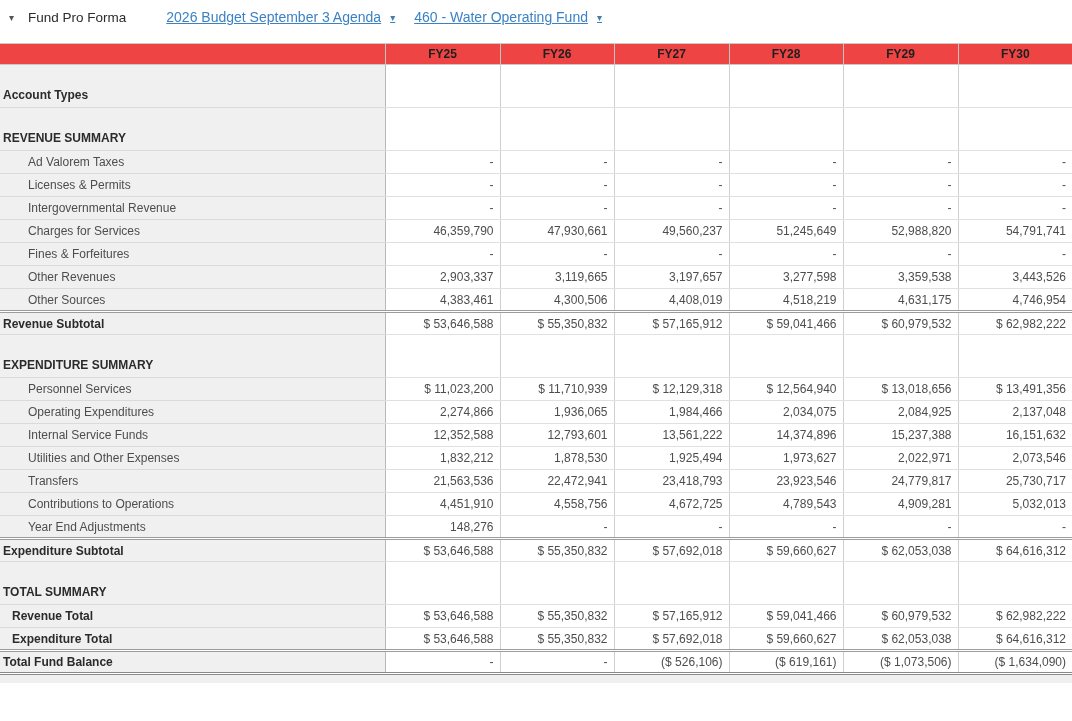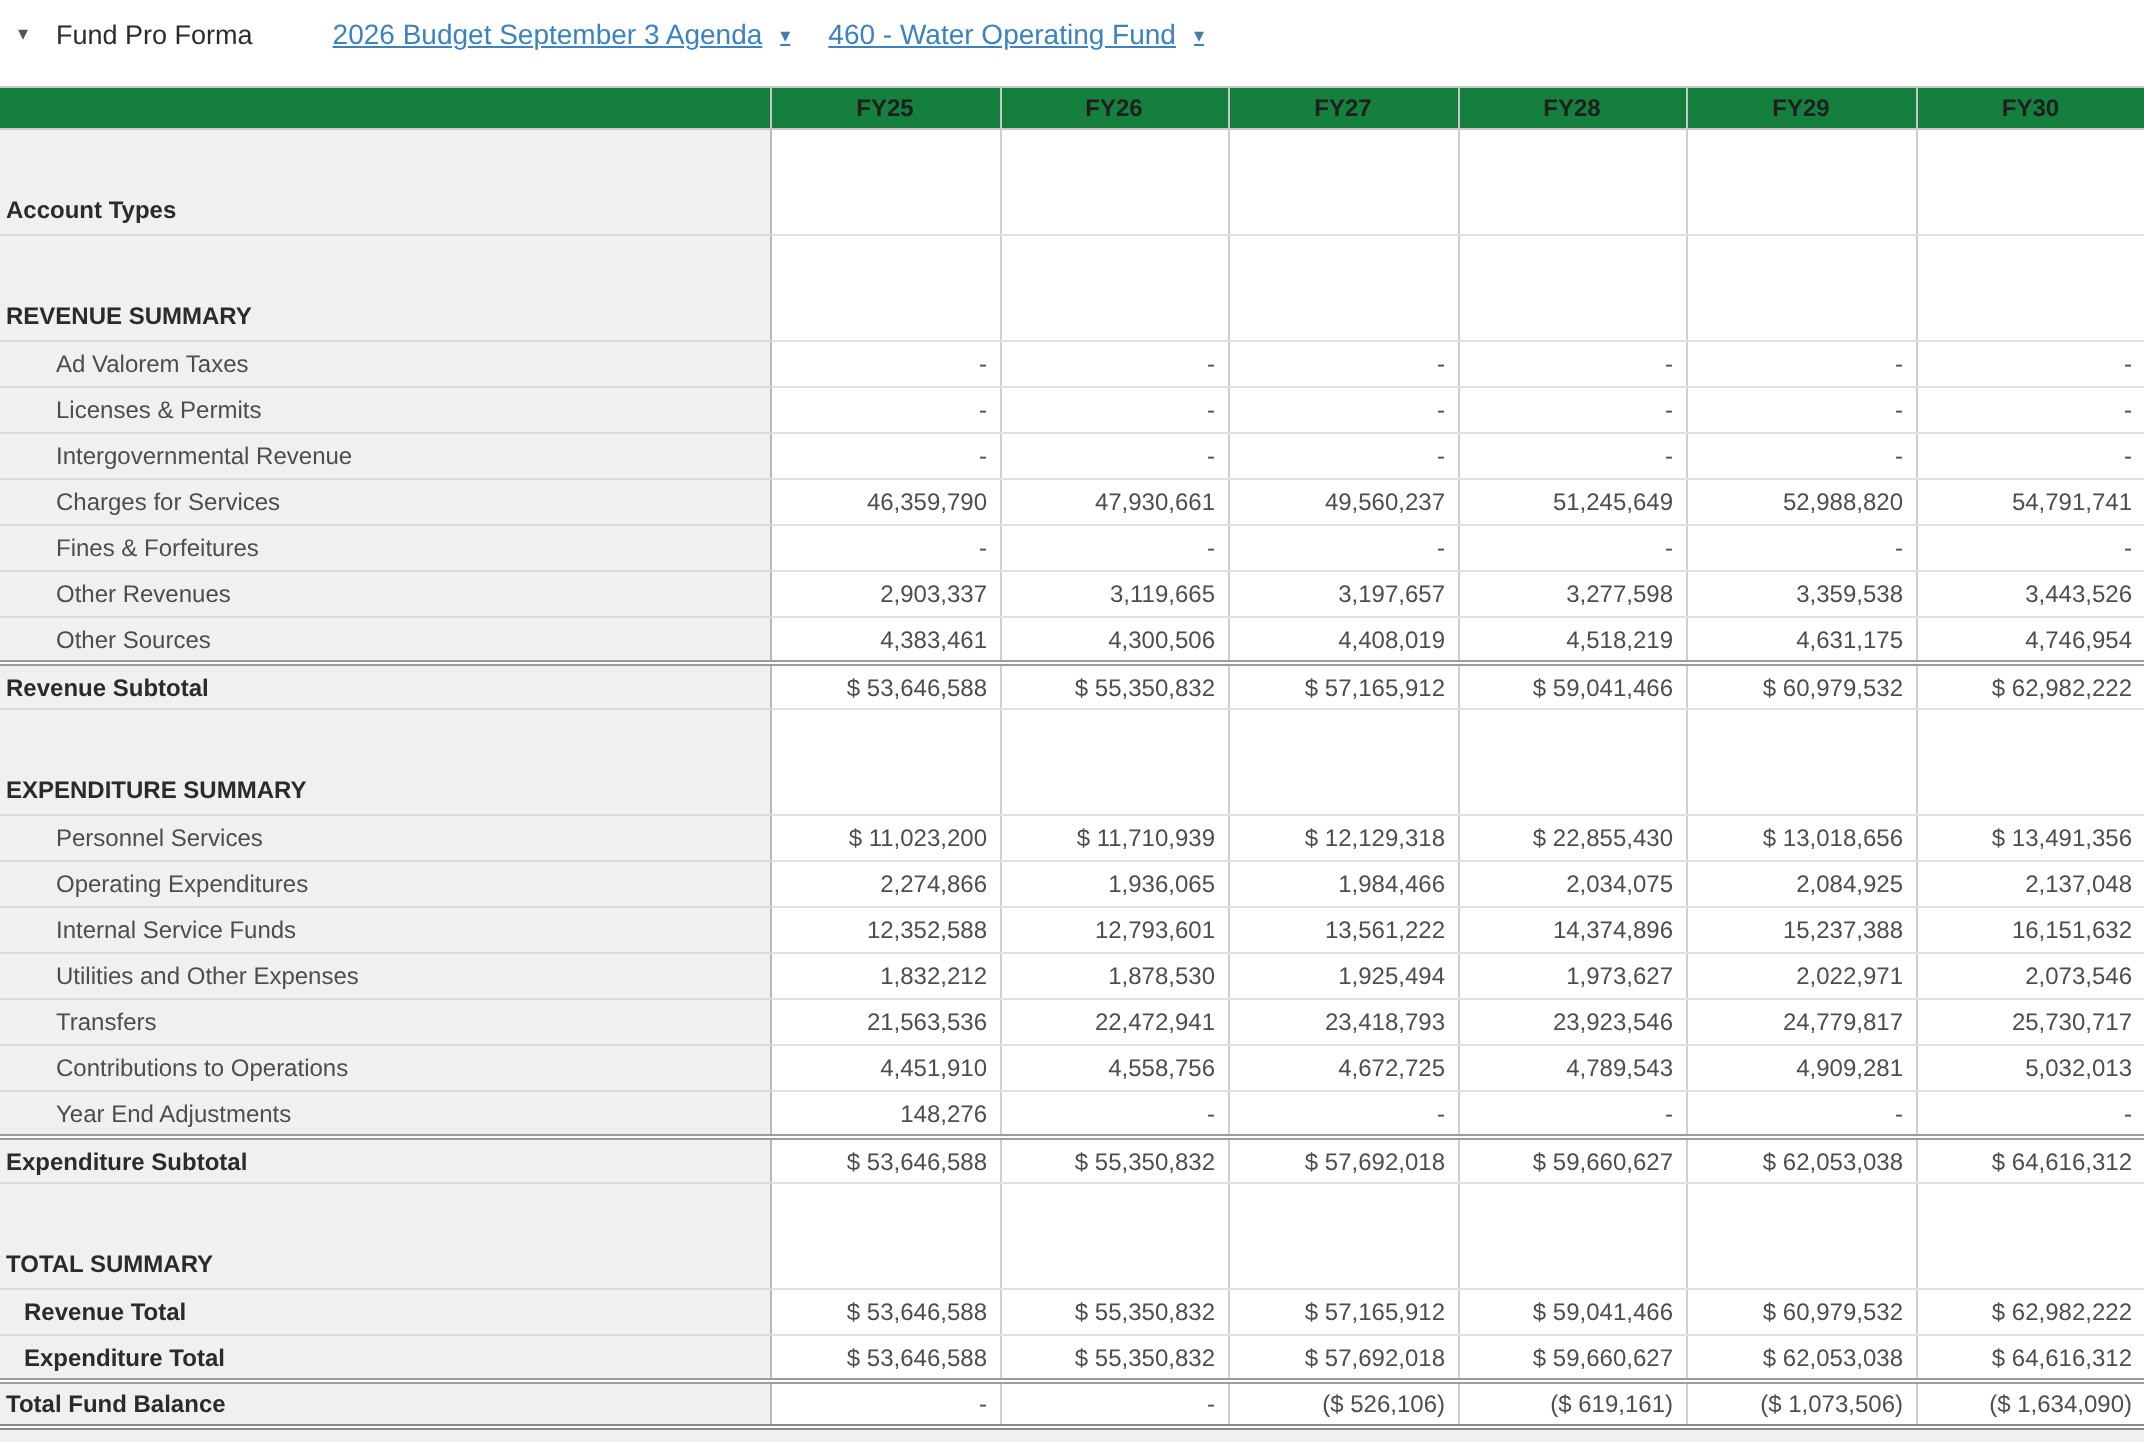--- a/index.html
+++ b/index.html
@@ -29,21 +29,21 @@
   .dropdown-fund   { margin-left: 19px; }
   .dropdown .caret-icon { font-size: 10px; margin-left: 9px; color: #447dae; padding-top: 1px; }
 
   
   .table-wrap { margin-top: 13px; }
   table {
     border-collapse: collapse; table-layout: fixed;
     width: 1072px; font-size: 12px;
   }
   th {
-    background: #15803d;
+    background: #ef4444;
     border-top: 1px solid #c9c9c9;
     border-bottom: 1px solid #c9c9c9;
     border-left: 1px solid #c6c6c6;
     height: 21px; padding: 0;
     font-size: 12px; font-weight: bold; color: #1f1f1f; text-align: center;
   }
   th.label-head { border-left: none; }
   td { height: 23px; padding: 0; color: #4d4d4d; }
   td.label-cell {
     background: #f0f0f0;
@@ -53,21 +53,21 @@
   }
   td.data-cell {
     background: #ffffff;
     border-left: 1px solid #cfcfcf;
     border-bottom: 1px solid #e0e0e0;
     text-align: right; padding-right: 6px;
     overflow: hidden; white-space: nowrap;
   }
   td.data-cell.first { border-left: 1px solid #b9b9b9; }
 
-  tr.row-section td { height: 53px; vertical-align: bottom; }
+  tr.row-section td { height: 43px; vertical-align: bottom; }
   tr.row-section td.label-cell {
     font-weight: bold; color: #2b2b2b; padding-left: 3px; padding-bottom: 5px;
   }
   tr.row-subtotal td { border-top: 3px double #9c9c9c; }
   tr.row-subtotal td.label-cell,
   tr.row-grand td.label-cell,
   tr.row-total td.label-cell { font-weight: bold; color: #2b2b2b; }
   tr.row-subtotal td.label-cell { padding-left: 3px; }
   tr.row-total td.label-cell { padding-left: 12px; }
   tr.row-grand td { border-top: 3px double #9c9c9c; border-bottom: 3px double #8a8a8a; }
@@ -211,21 +211,21 @@
           <td class="data-cell"></td>
           <td class="data-cell"></td>
           <td class="data-cell"></td>
           <td class="data-cell"></td>
         </tr>
         <tr class="row-detail">
           <td class="label-cell">Personnel Services</td>
           <td class="data-cell first">$ 11,023,200</td>
           <td class="data-cell">$ 11,710,939</td>
           <td class="data-cell">$ 12,129,318</td>
-          <td class="data-cell">$ 22,855,430</td>
+          <td class="data-cell">$ 12,564,940</td>
           <td class="data-cell">$ 13,018,656</td>
           <td class="data-cell">$ 13,491,356</td>
         </tr>
         <tr class="row-detail">
           <td class="label-cell">Operating Expenditures</td>
           <td class="data-cell first">2,274,866</td>
           <td class="data-cell">1,936,065</td>
           <td class="data-cell">1,984,466</td>
           <td class="data-cell">2,034,075</td>
           <td class="data-cell">2,084,925</td>

